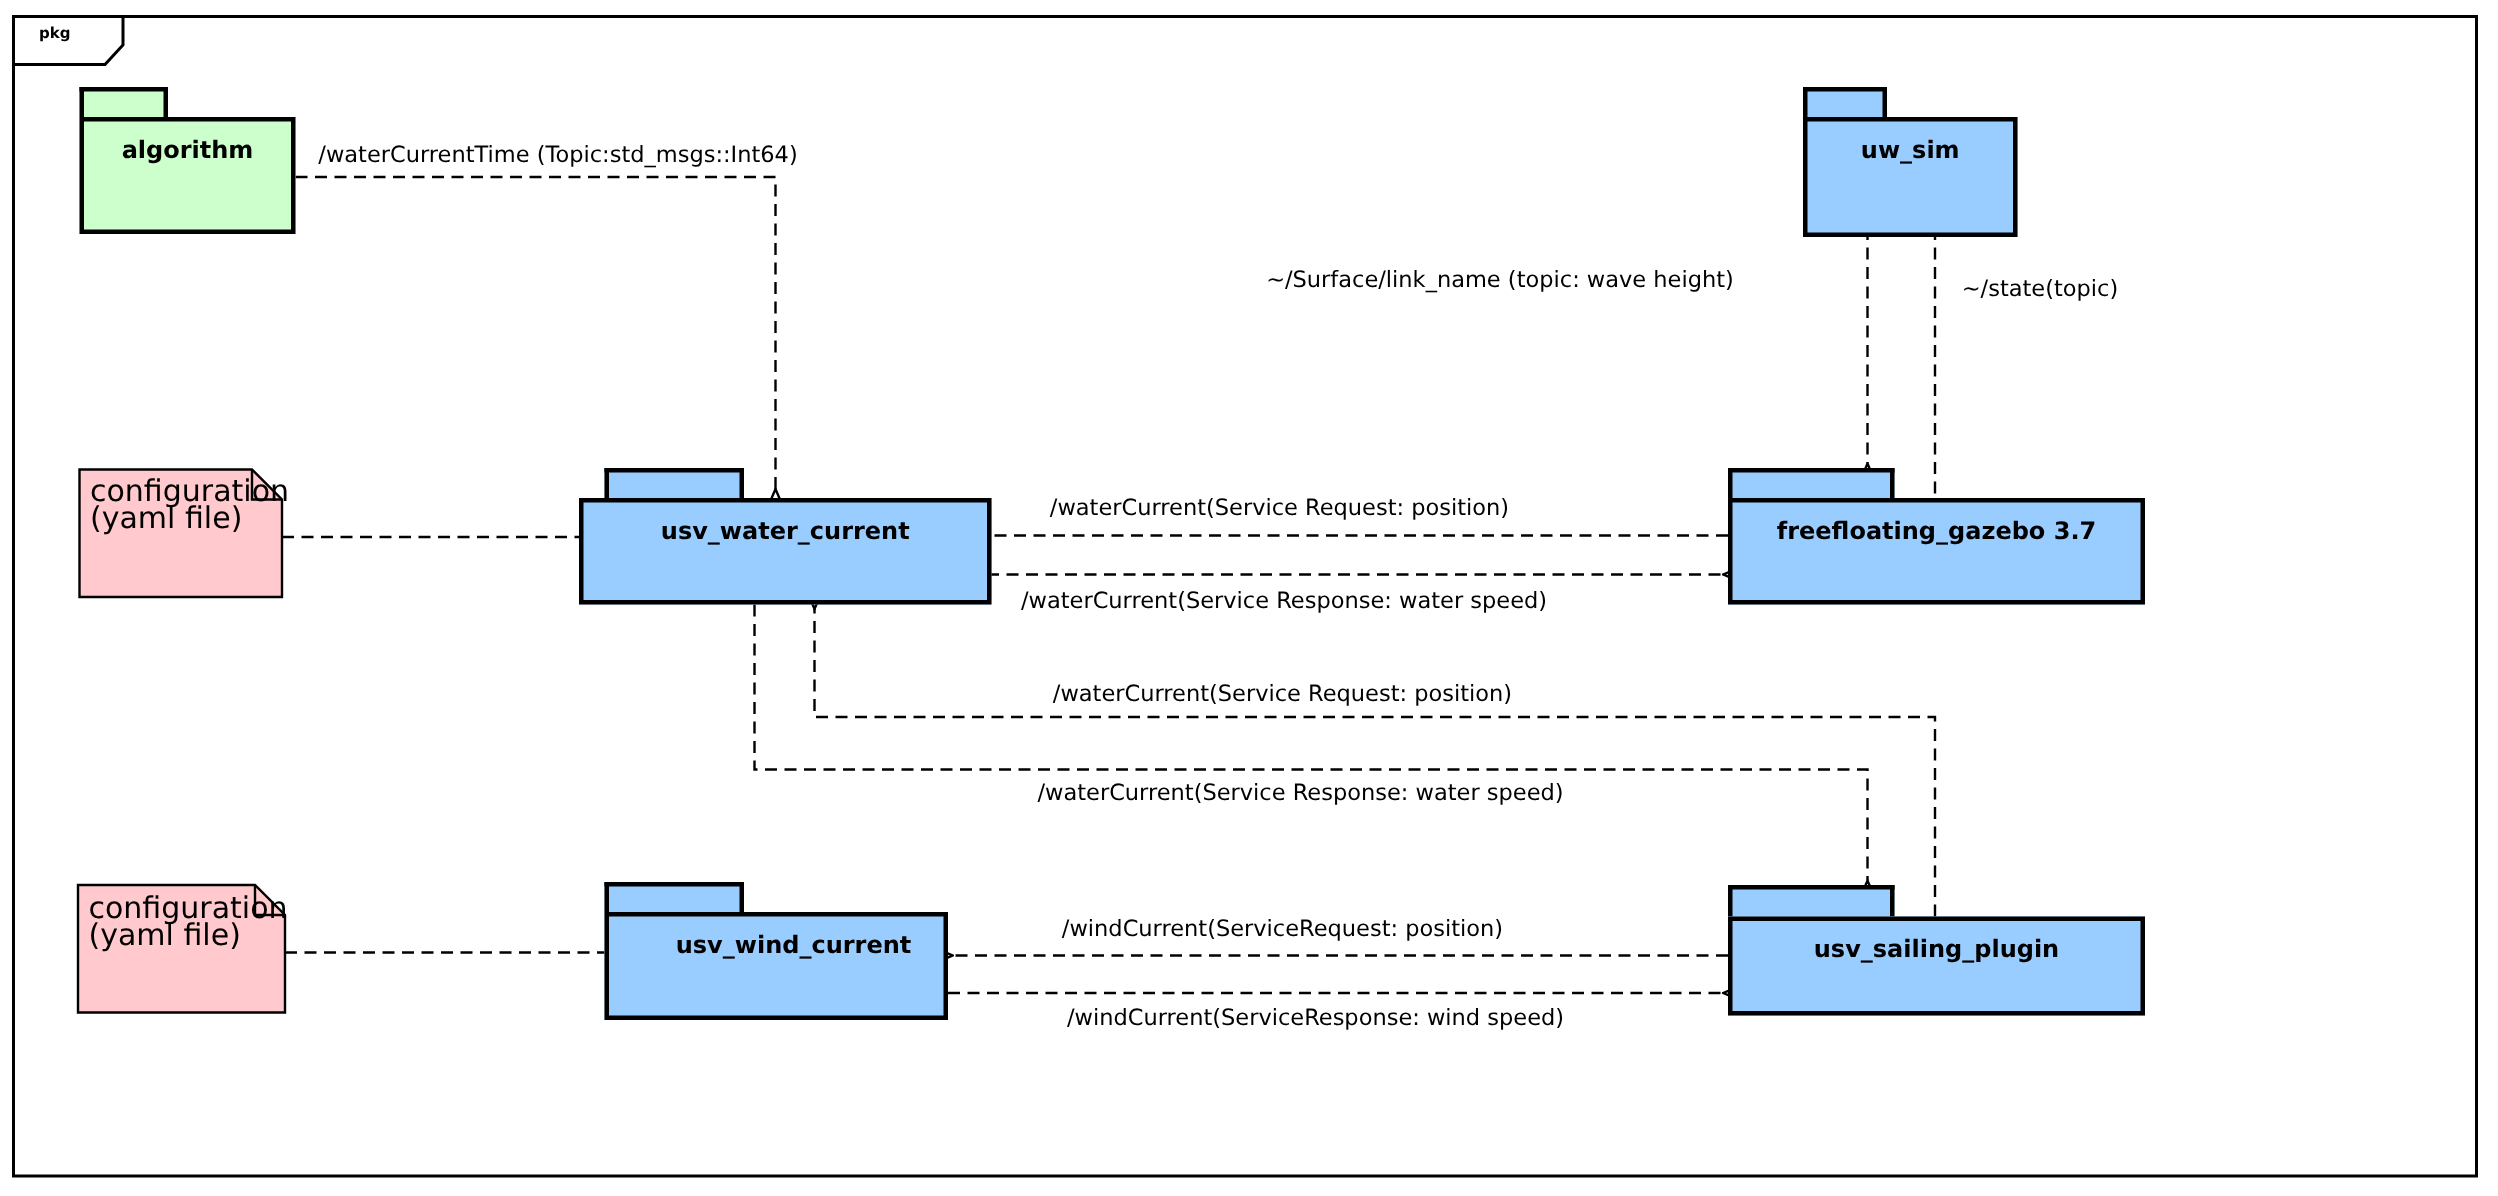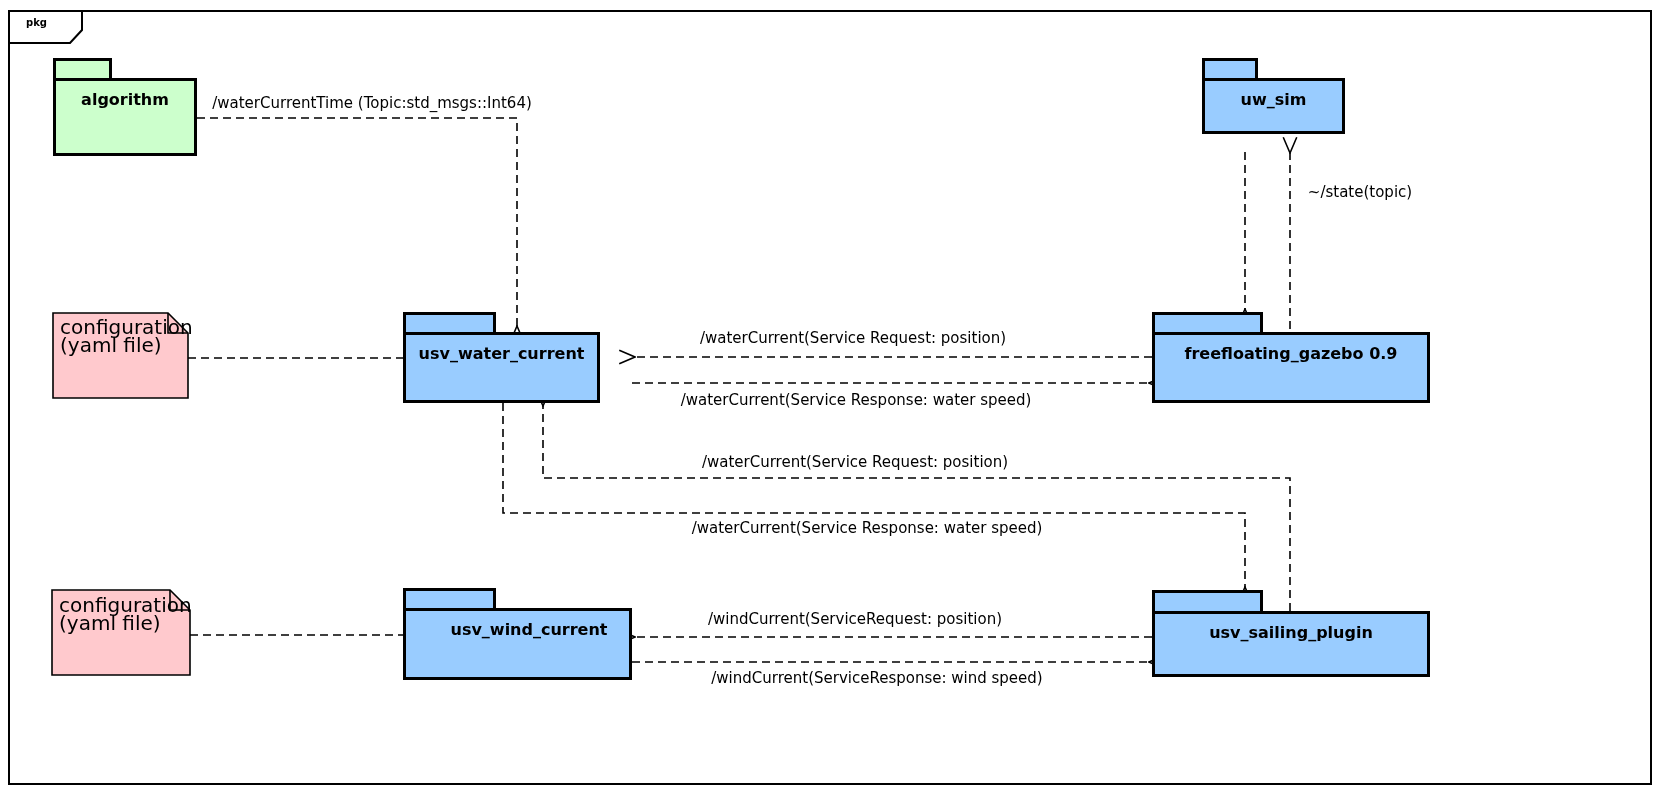--- a/index.html
+++ b/index.html
@@ -81,63 +81,64 @@
 
   <div class="umlpkg fill-green">
     <div class="tab" style="left:53px;top:58px;width:59px;height:20px;"></div>
     <div class="body" style="left:53px;top:78px;width:144px;height:78px;">
       <div class="ttl">algorithm</div>
     </div>
   </div>
 
   <div class="umlpkg fill-blue">
     <div class="tab" style="left:1202px;top:58px;width:56px;height:20px;"></div>
-    <div class="body" style="left:1202px;top:78px;width:143px;height:56px;">
+    <div class="body" style="left:1202px;top:78px;width:143px;height:80px;">
       <div class="ttl">uw_sim</div>
     </div>
   </div>
 
   <div class="umlpkg fill-blue">
     <div class="tab" style="left:403px;top:312px;width:93px;height:20px;"></div>
-    <div class="body" style="left:403px;top:332px;width:197px;height:71px;">
+    <div class="body" style="left:386px;top:332px;width:275px;height:71px;">
       <div class="ttl">usv_water_current</div>
     </div>
   </div>
 
   <div class="umlpkg fill-blue">
     <div class="tab" style="left:403px;top:588px;width:93px;height:20px;"></div>
     <div class="body" style="left:403px;top:608px;width:229px;height:72px;padding-left:23px;">
       <div class="ttl">usv_wind_current</div>
     </div>
   </div>
 
   <div class="umlpkg fill-blue">
     <div class="tab" style="left:1152px;top:312px;width:111px;height:20px;"></div>
     <div class="body" style="left:1152px;top:332px;width:278px;height:71px;">
-      <div class="ttl">freefloating_gazebo 0.9</div>
+      <div class="ttl">freefloating_gazebo 3.7</div>
     </div>
   </div>
 
   <div class="umlpkg fill-blue">
     <div class="tab" style="left:1152px;top:590px;width:111px;height:21px;"></div>
     <div class="body" style="left:1152px;top:611px;width:278px;height:66px;">
       <div class="ttl">usv_sailing_plugin</div>
     </div>
   </div>
 
   <div class="note-text" style="left:60px;top:318px;">
     <div>configuration</div>
     <div>(yaml file)</div>
   </div>
   <div class="note-text" style="left:59px;top:596px;">
     <div>configuration</div>
     <div>(yaml file)</div>
   </div>
 
   <div class="clabel" style="left:372px;top:103px;">/waterCurrentTime (Topic:std_msgs::Int64)</div>
+  <div class="clabel" style="left:1000px;top:186px;">~/Surface/link_name (topic: wave height)</div>
   <div class="clabel" style="left:1360px;top:192px;">~/state(topic)</div>
   <div class="clabel" style="left:853px;top:338px;">/waterCurrent(Service Request: position)</div>
   <div class="clabel" style="left:856px;top:400px;">/waterCurrent(Service Response: water speed)</div>
   <div class="clabel" style="left:855px;top:462px;">/waterCurrent(Service Request: position)</div>
   <div class="clabel" style="left:867px;top:528px;">/waterCurrent(Service Response: water speed)</div>
   <div class="clabel" style="left:855px;top:619px;text-align:center;">/windCurrent(ServiceRequest: position)</div>
   <div class="clabel" style="left:877px;top:678px;">/windCurrent(ServiceResponse: wind speed)</div>
 
 </div>
 

